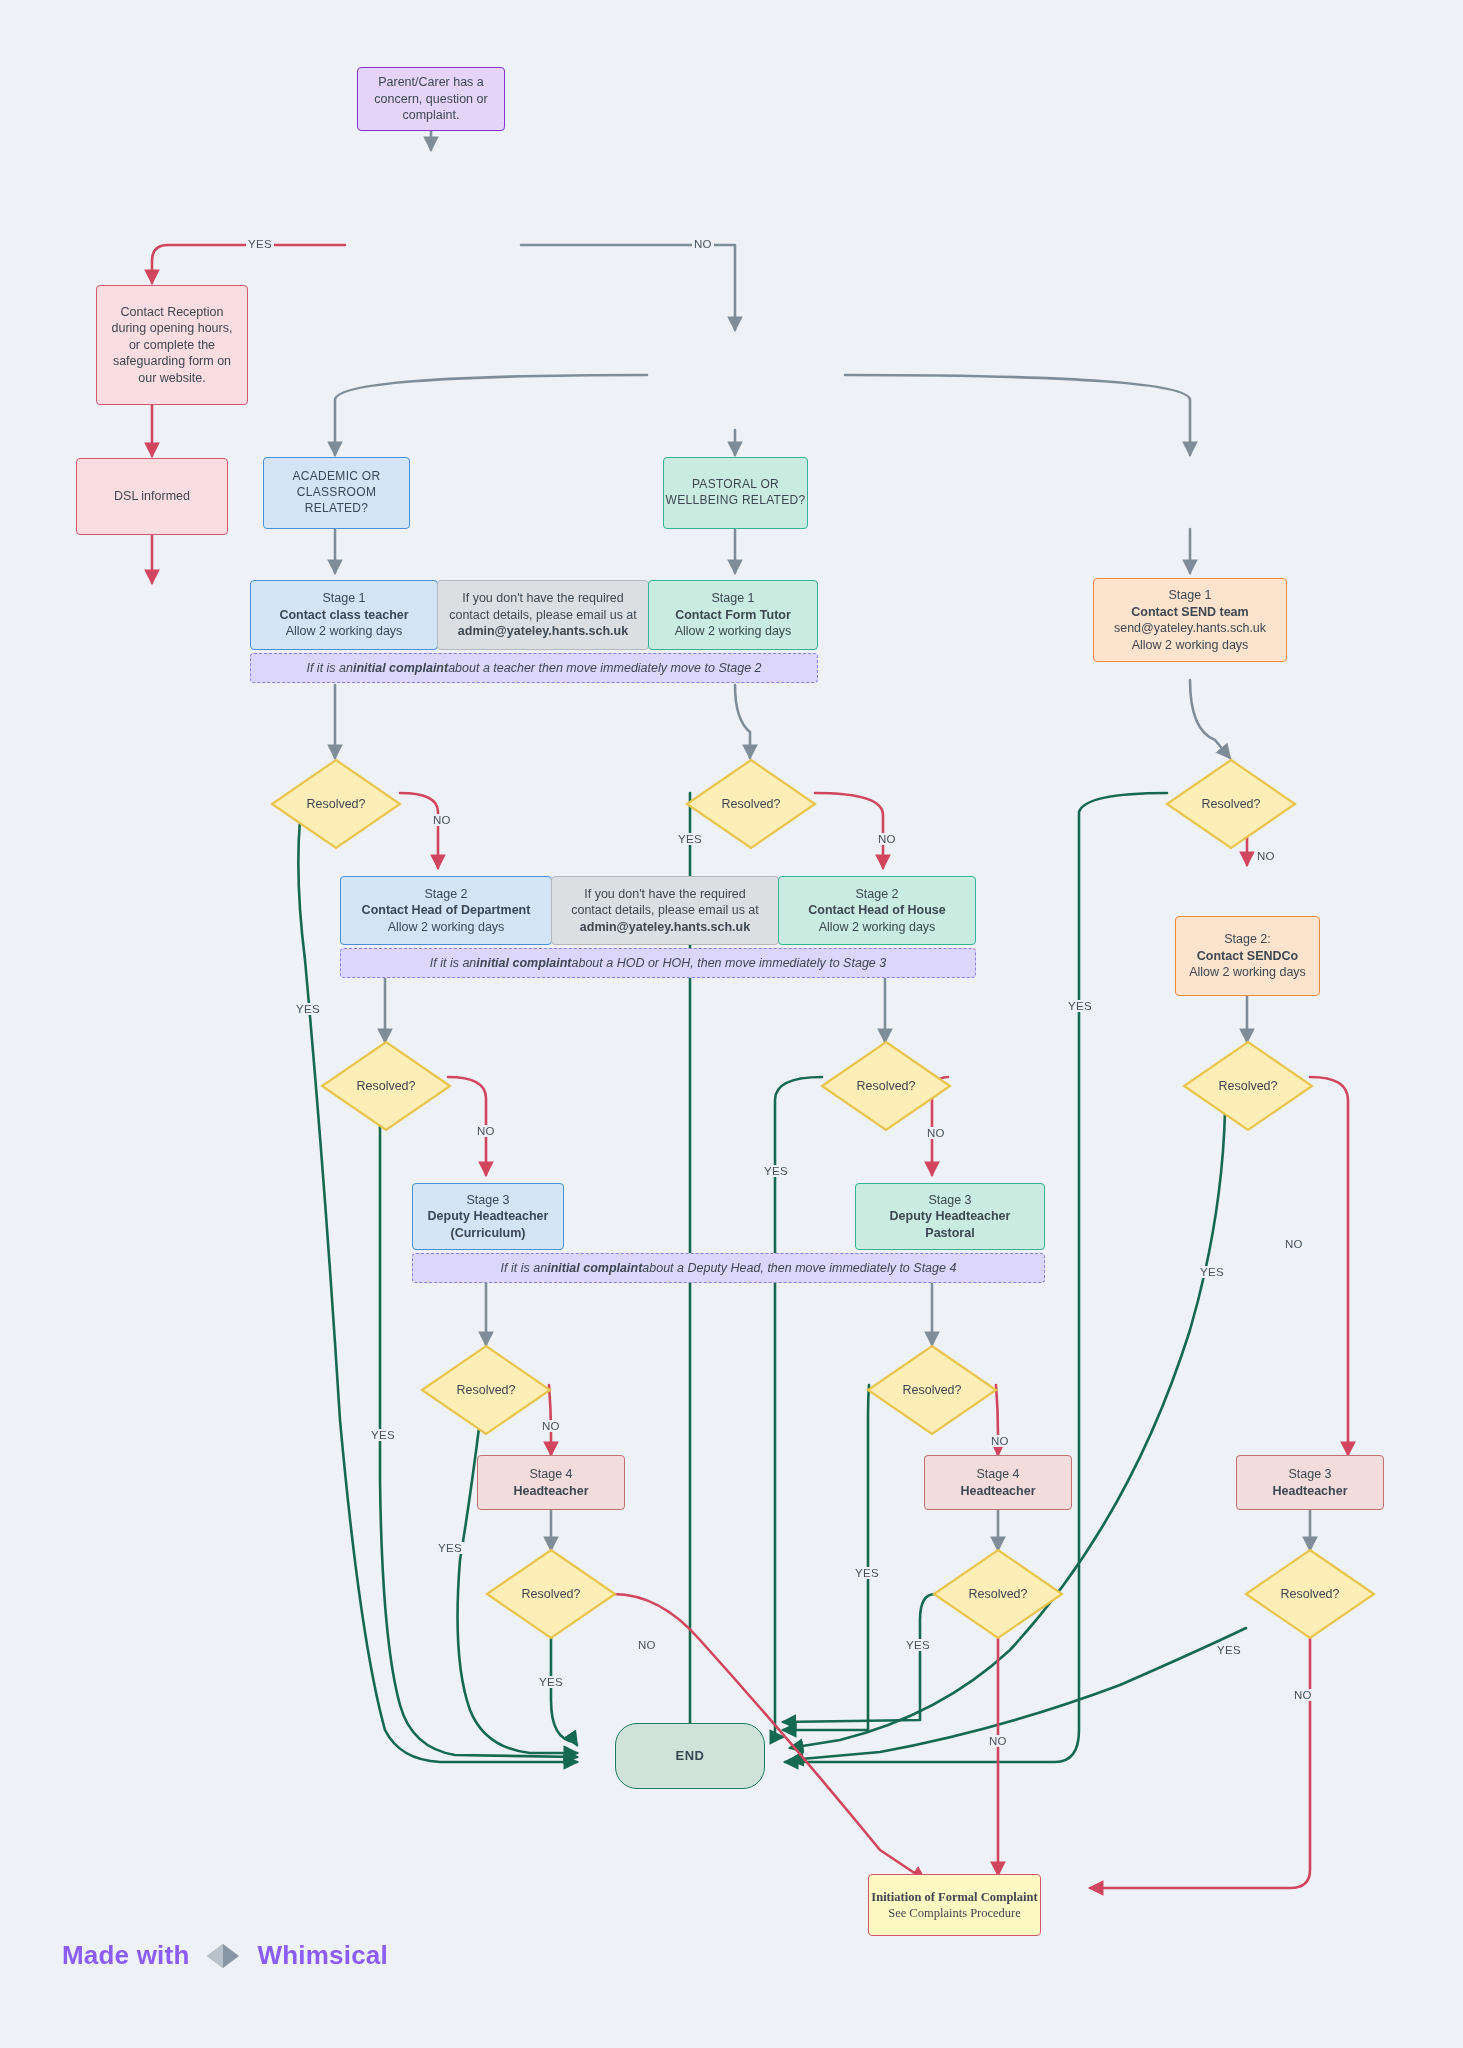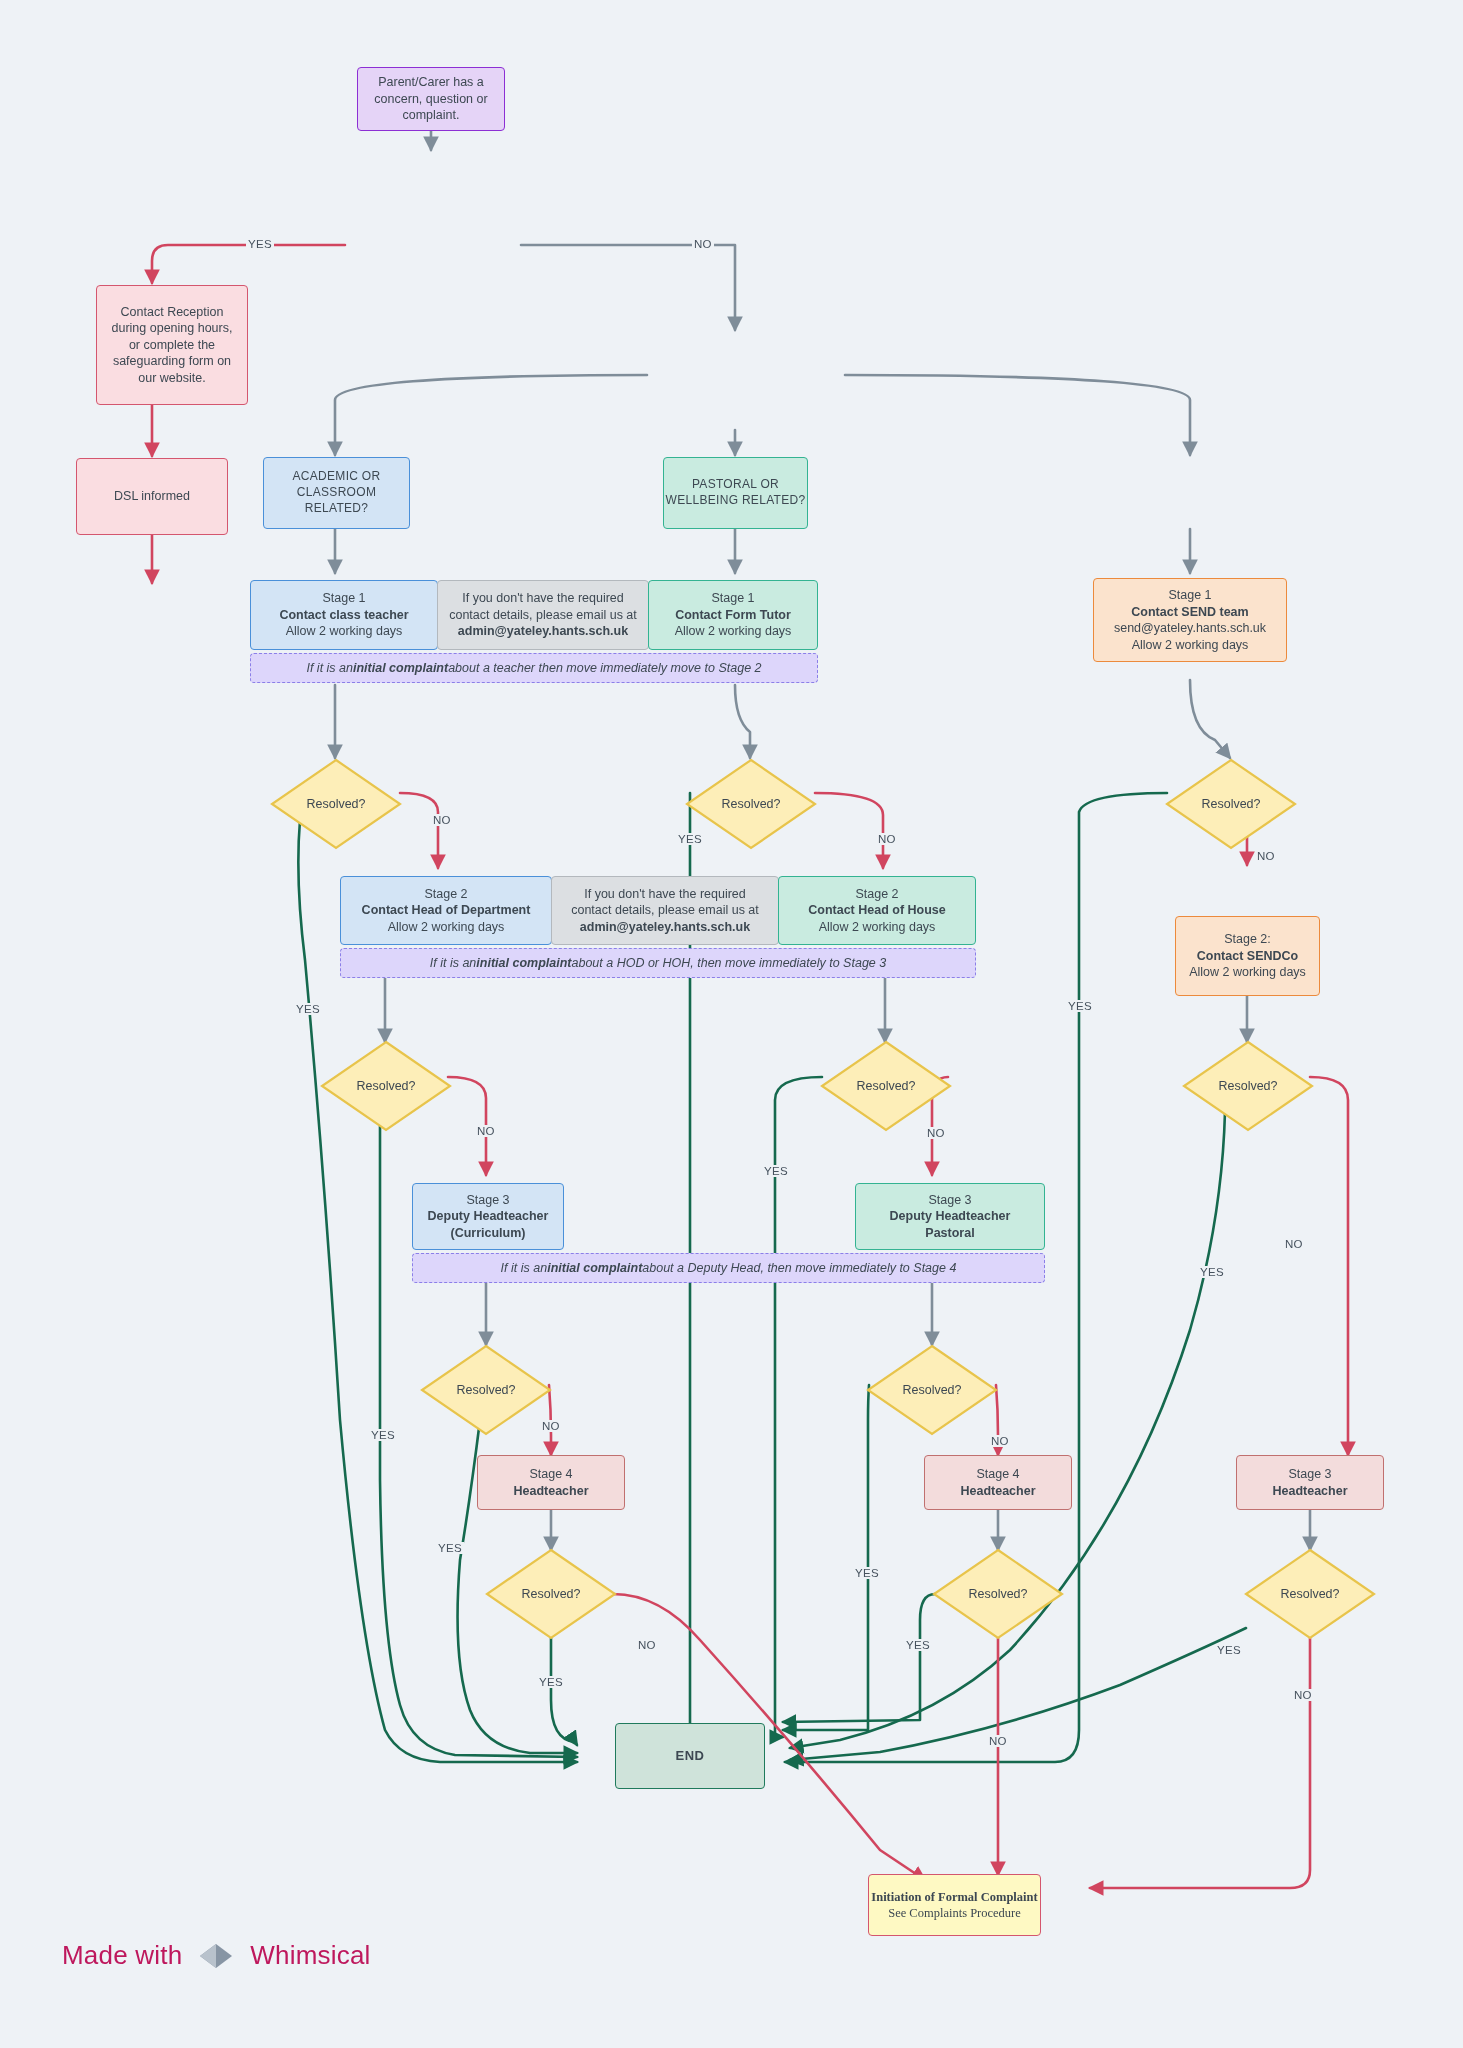--- a/index.html
+++ b/index.html
@@ -22,21 +22,21 @@
       justify-content:center;text-align:center;}
   .diamond .dshape{position:absolute;inset:0;}
   .diamond .dtext{position:relative;z-index:2;line-height:1.3;padding:0 8px;}
   .elabel{position:absolute;font-size:11.5px;color:#46525e;letter-spacing:.3px;
       background:#eef2f6;padding:0 2px;white-space:nowrap;z-index:5;}
   .note{position:absolute;box-sizing:border-box;border:1.6px dashed #8b7fe8;
       background:#ddd6fb;border-radius:4px;display:flex;align-items:center;
       justify-content:center;font-style:italic;font-size:12.5px;color:#3d4852;}
   .note i.bb{font-weight:bold;font-style:italic;}
   .watermark{position:absolute;left:62px;top:1940px;display:flex;align-items:center;gap:14px;}
-  .wm-text{font-size:26px;font-weight:normal;color:#be185d;letter-spacing:.2px;}
+  .wm-text{font-size:26px;font-weight:bold;color:#8b5cf6;letter-spacing:.2px;}
   .wm-logo{width:40px;height:30px;}
 </style>
 </head>
 <body>
 
 <div id="canvas">
 
   <svg class="edges" viewBox="0 0 1463 2048">
     <defs>
       <marker id="ag" markerWidth="7" markerHeight="7" refX="5.2" refY="3" orient="auto">
@@ -311,21 +311,21 @@
       </svg>
     <div class="dtext" style="font-size:12.5px;">Resolved?</div>
   </div>
   <div class="diamond" style="left:1244px;top:1548px;width:132px;height:92px;">
     <svg class="dshape" viewBox="0 0 132 92">
         <polygon points="66,2 130,46 66,90 2,46" fill="#fdeeb8" stroke="#e8c44b" stroke-width="2.2"></polygon>
       </svg>
     <div class="dtext" style="font-size:12.5px;">Resolved?</div>
   </div>
 
-  <div class="node" style="left:615px;top:1723px;width:150px;height:66px;background:#cfe3da;border-color:#1f7a5c;font-size:13px;font-weight:bold;letter-spacing:.5px;">
+  <div class="node" style="left:615px;top:1723px;width:150px;height:66px;background:#cfe3da;border-color:#1f7a5c;font-size:13px;font-weight:bold;letter-spacing:.5px;border-radius:22px;">
     <span class="l">END</span>
   </div>
 
   <div class="node" style="left:868px;top:1874px;width:173px;height:62px;background:#fef9c3;border-color:#d4566e;font-size:12.5px;font-family:Liberation Serif, serif;">
     <span class="l b">Initiation of Formal Complaint</span>
     <span class="l">See Complaints Procedure</span>
   </div>
 
   <div class="elabel" style="left:246px;top:238px;">YES</div>
   <div class="elabel" style="left:692px;top:238px;">NO</div>

